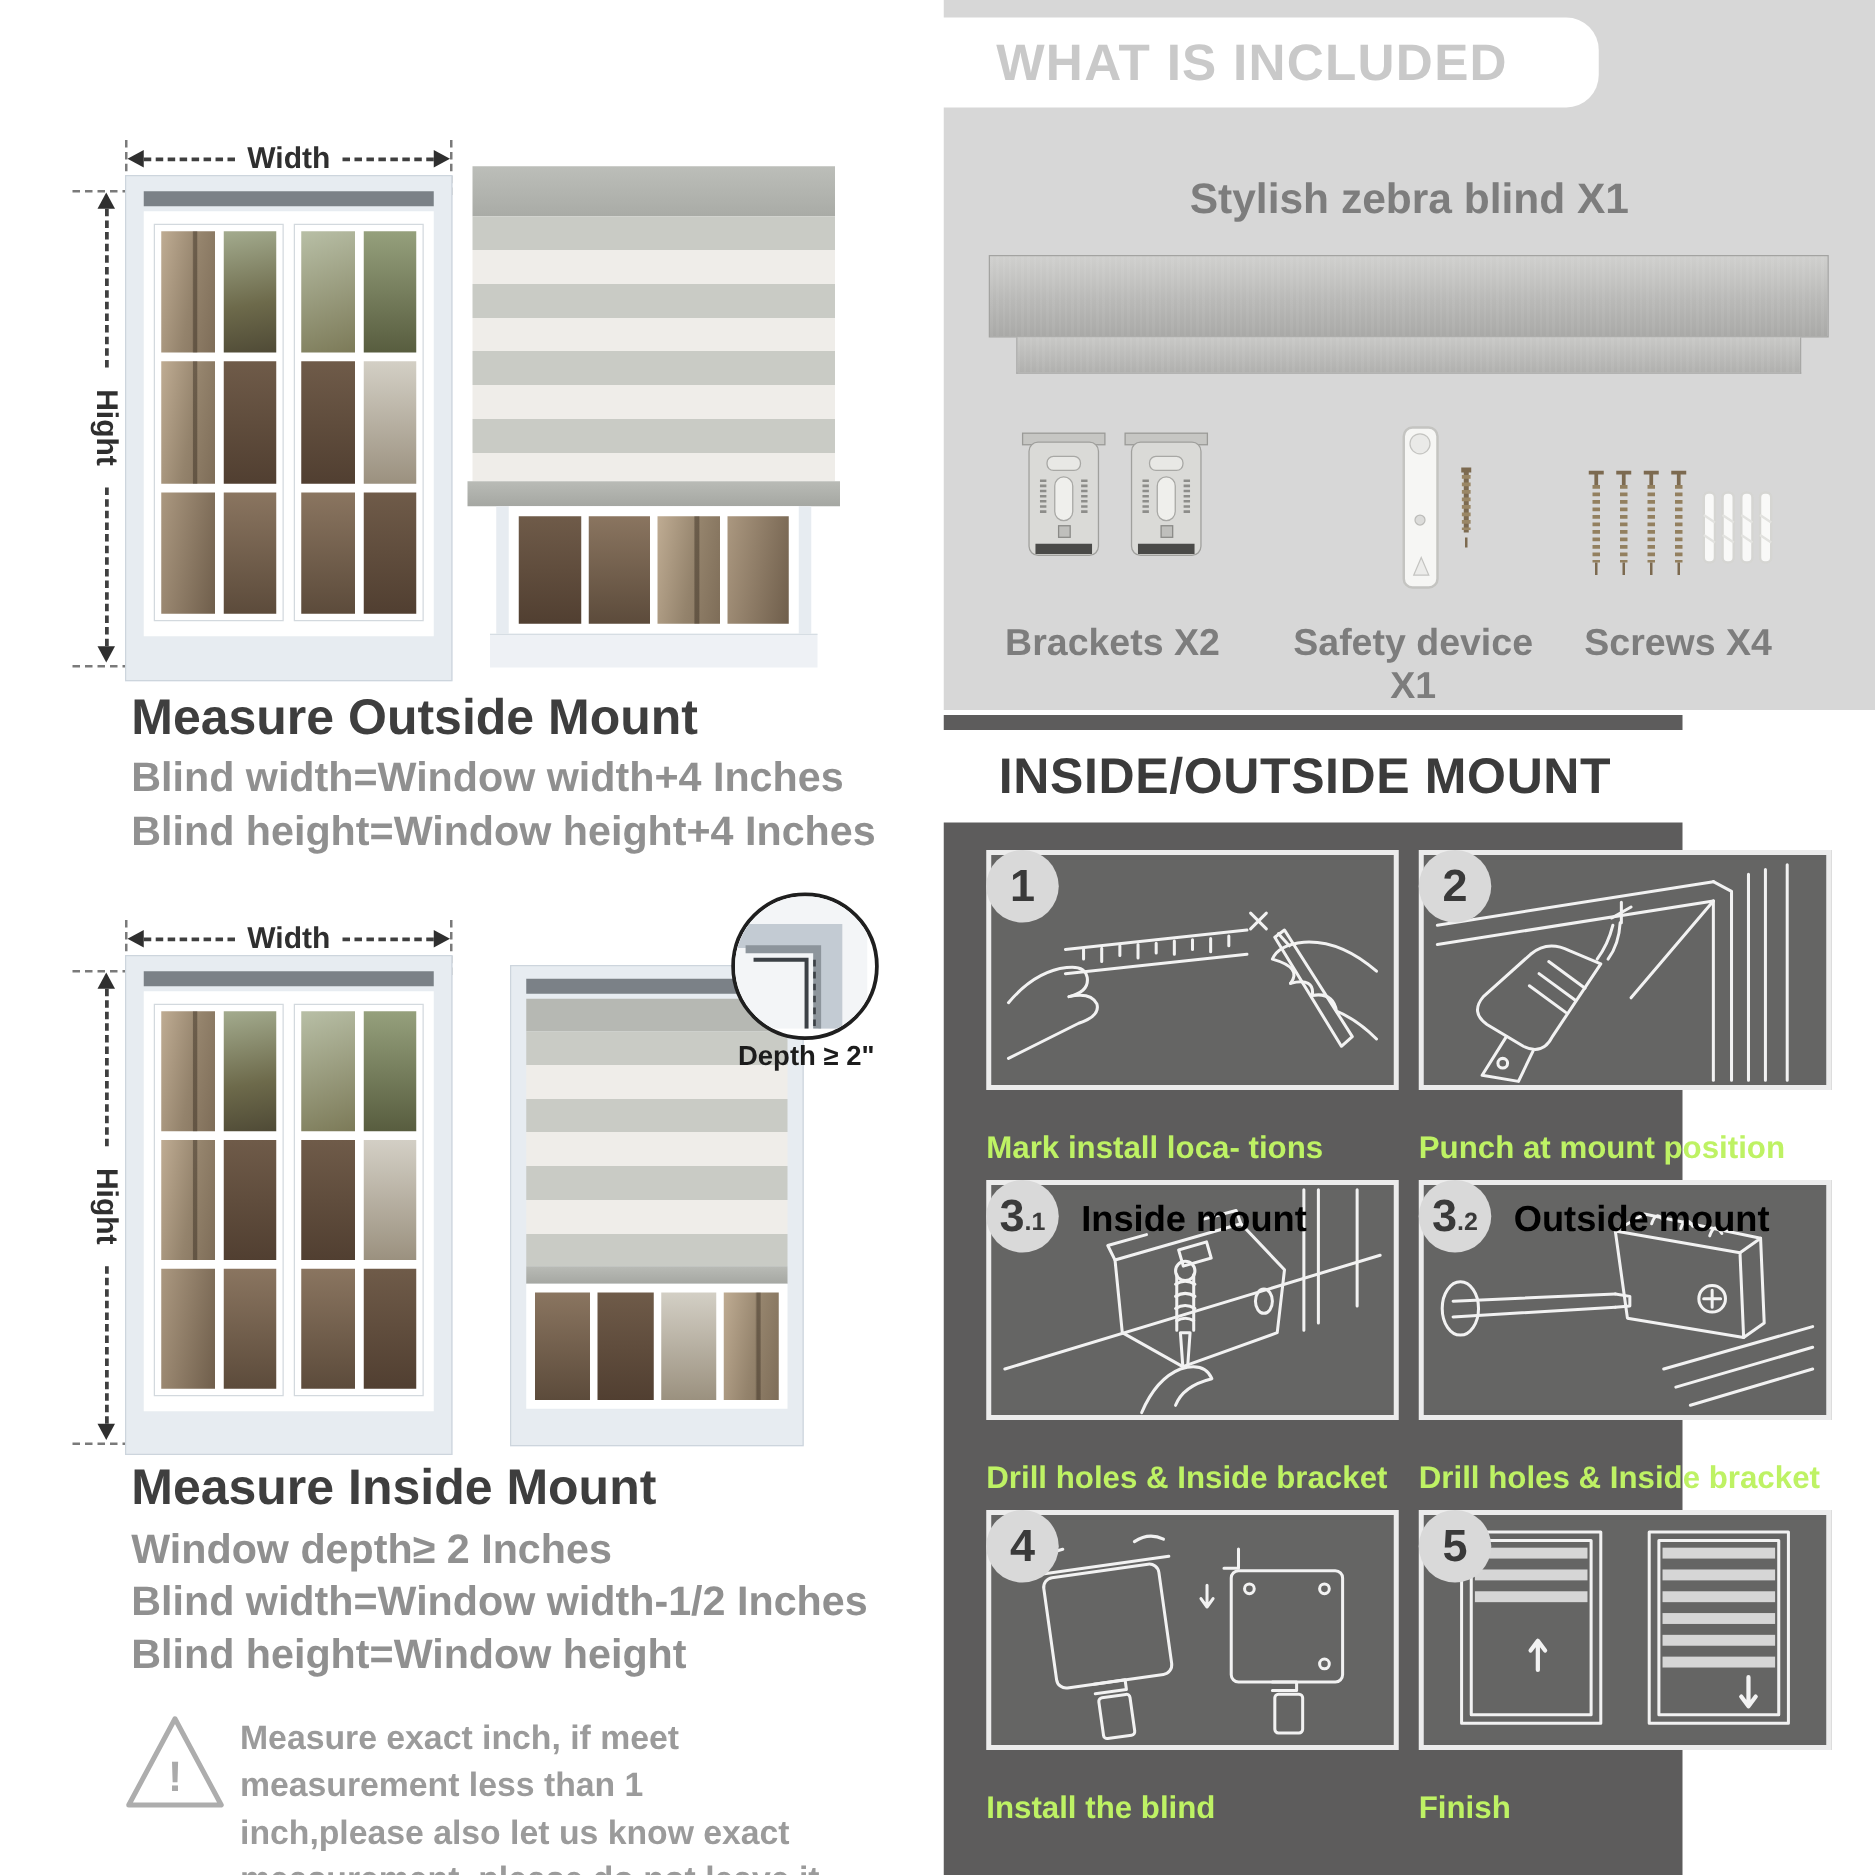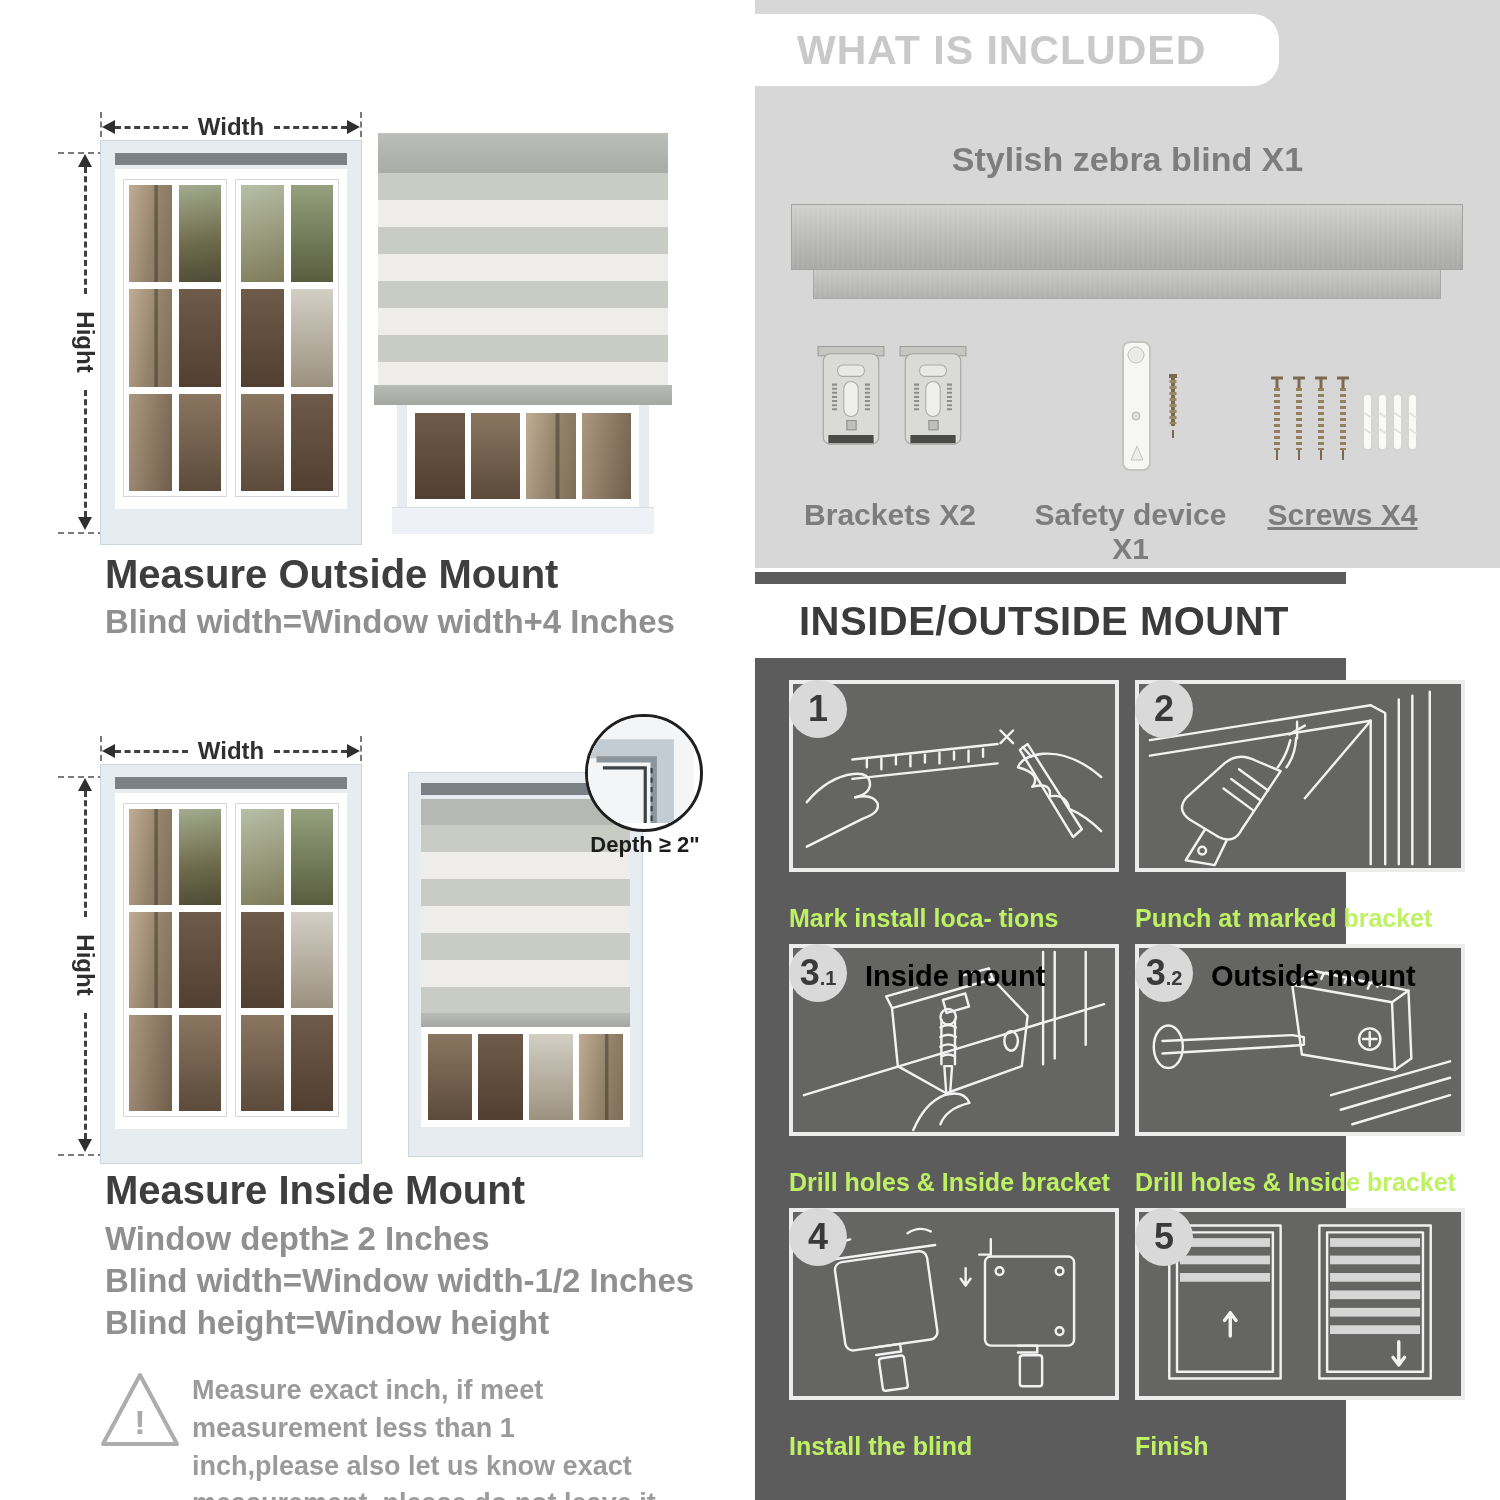--- a/index.html
+++ b/index.html
@@ -147,20 +147,21 @@
           <div class="pane pE"></div>
           <div class="pane pA"></div>
           <div class="pane pD"></div>
       </div>
     </div>
     <div class="sill" style="width:262px;margin:0 auto;height:26px;"></div>
   </div>
 
   <div class="abs sec-title" style="left:105px;top:552px;">Measure Outside Mount</div>
   <div class="abs sec-line" style="left:105px;top:603px;">Blind width=Window width+4 Inches</div>
+  <div class="abs sec-line" style="left:105px;top:646px;">Blind height=Window height+4 Inches</div>
 
   <div class="abs vdash" style="left:100px;top:736px;height:44px;"></div>
   <div class="abs vdash" style="left:360px;top:736px;height:44px;"></div>
   <div class="abs h-arrow" style="left:102px;top:740px;width:258px;">
     <div class="tri-l"></div>
       <div class="dash"></div>
     <span class="lbl">Width</span>
     <div class="dash"></div>
       <div class="tri-r"></div>
   </div>
@@ -309,21 +310,21 @@
             <rect x="145" y="22" width="9" height="56" rx="4"></rect>
         </g>
         <g stroke="#e2e2df" stroke-width="2" fill="none">
           <path d="M100 40 l9 6 M100 56 l9 6 M115 40 l9 6 M115 56 l9 6 M130 40 l9 6 M130 56 l9 6 M145 40 l9 6 M145 56 l9 6"></path>
         </g>
       </svg>
     </div>
 
     <div class="abs item-lbl" style="left:40px;top:498px;width:190px;">Brackets X2</div>
     <div class="abs item-lbl" style="left:258px;top:498px;width:235px;">Safety device X1</div>
-    <div class="abs item-lbl" style="left:505px;top:498px;width:165px;text-decoration:underline;">Screws X4</div>
+    <div class="abs item-lbl" style="left:505px;top:498px;width:165px;">Screws X4</div>
   </div>
 
   <div class="abs panel-dark">
     <div class="abs hdr-box-dark">
       <span>INSIDE/OUTSIDE MOUNT</span>
     </div>
 
     <div class="step" style="left:34px;top:108px;">
       <div class="step-img">
         <svg viewBox="0 0 320 190">
@@ -365,21 +366,21 @@
             <path d="M97 88 l30 22 M89 98 l30 22 M81 108 l30 22"></path>
             <path d="M62 150 L42 182 L72 187 L84 162"></path>
               <circle cx="59" cy="172" r="4"></circle>
           </g>
         </svg>
         <div class="badge">
           <span class="n">2</span>
             <span class="s"></span>
         </div>
       </div>
-      <div class="step-cap">Punch at  marked bracket</div>
+      <div class="step-cap">Punch at  mount position</div>
     </div>
 
     <div class="step" style="left:34px;top:372px;">
       <div class="step-img">
         <svg viewBox="0 0 320 190">
           <g class="lineart">
             <path d="M5 152 L315 58"></path>
             <path d="M252 4 V120 M264 4 V114 M296 4 V100"></path>
             <path d="M96 62 L200 32 L236 70 L230 122 L152 150 L102 122 Z"></path>
             <path d="M96 62 L90 50 L122 41"></path>

